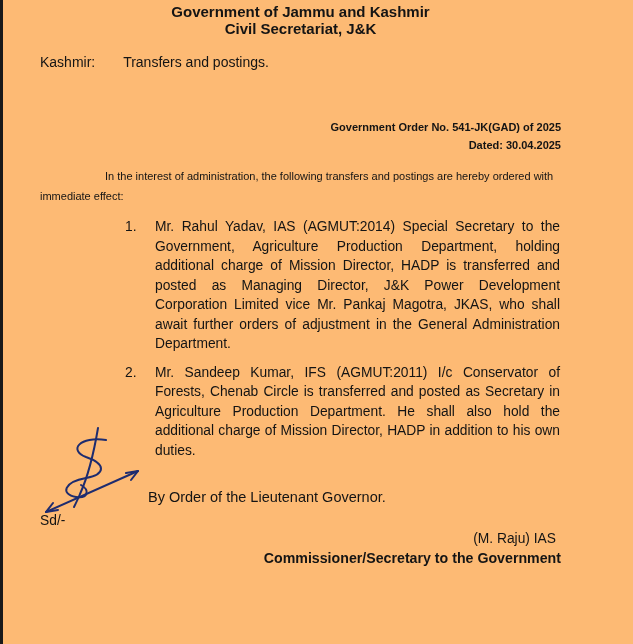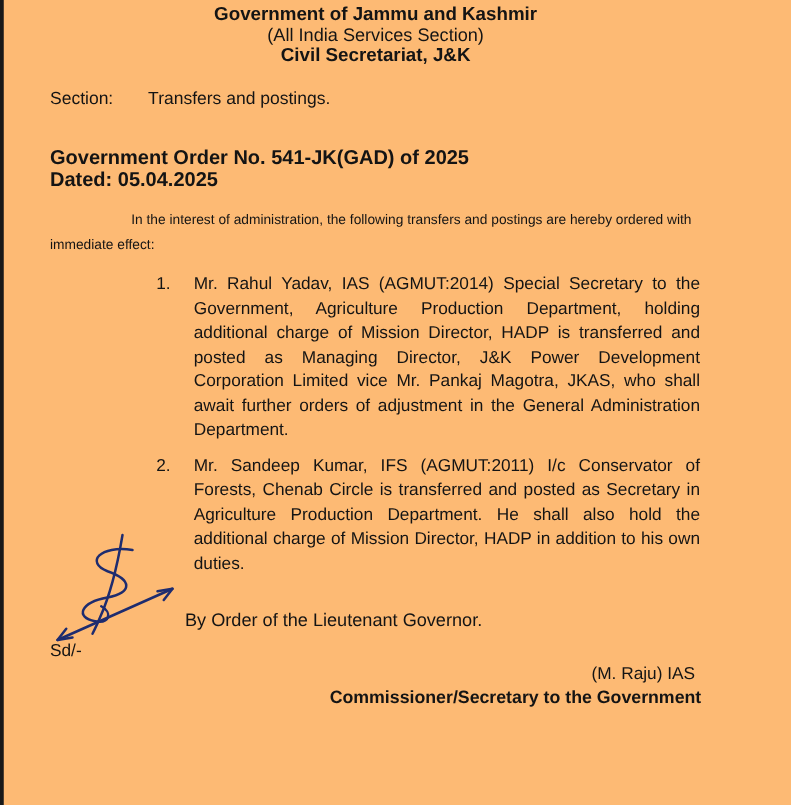--- a/index.html
+++ b/index.html
@@ -39,24 +39,24 @@
     line-height: 16px;
   }
   .subject-row {
     margin-top: 16px;
     font-size: 14px;
     line-height: 19px;
   }
   .subject-row .subj-label { display: inline-block; }
   .subject-row .subj-value { display: inline-block; margin-left: 24px; }
   .order-title {
-    margin-top: 30px;
-    text-align: left;
+    margin-top: 46px;
+    text-align: right;
     font-weight: bold;
-    font-size: 16px;
+    font-size: 11px;
     line-height: 18px;
   }
   .intro {
     margin: 13px 0 0 0;
     font-size: 11px;
     line-height: 19.5px;
     text-indent: 65px;
     width: 520px;
   }
   .item {
@@ -115,32 +115,31 @@
   }
 </style>
 </head>
 <body>
 
 <div class="page">
   <div class="left-border"></div>
 
   <header class="doc-header">
     <div class="h-bold">Government of Jammu and Kashmir</div>
-    <div class="h-reg">(All India Services Section)</div>
     <div class="h-bold">Civil Secretariat, J&amp;K</div>
   </header>
 
   <div class="subject-row">
-    <span class="subj-label">Section:</span>
+    <span class="subj-label">Kashmir:</span>
     <span class="subj-value">Transfers and postings.</span>
   </div>
 
   <div class="order-title">
     <div>Government Order No. 541-JK(GAD) of 2025</div>
-    <div>Dated: 05.04.2025</div>
+    <div>Dated: 30.04.2025</div>
   </div>
 
   <p class="intro">In the interest of administration, the following transfers and postings are hereby ordered with immediate effect:</p>
 
   <div class="item item-1">
     <span class="num">1.</span>
     <div class="itext">
       <p>Mr. Rahul Yadav, IAS (AGMUT:2014) Special Secretary to the Government, Agriculture Production Department, holding additional charge of Mission Director, HADP is transferred and posted as Managing Director, J&amp;K Power Development Corporation Limited vice Mr. Pankaj Magotra, JKAS, who shall await further orders of adjustment in the General Administration Department.</p>
     </div>
   </div>

